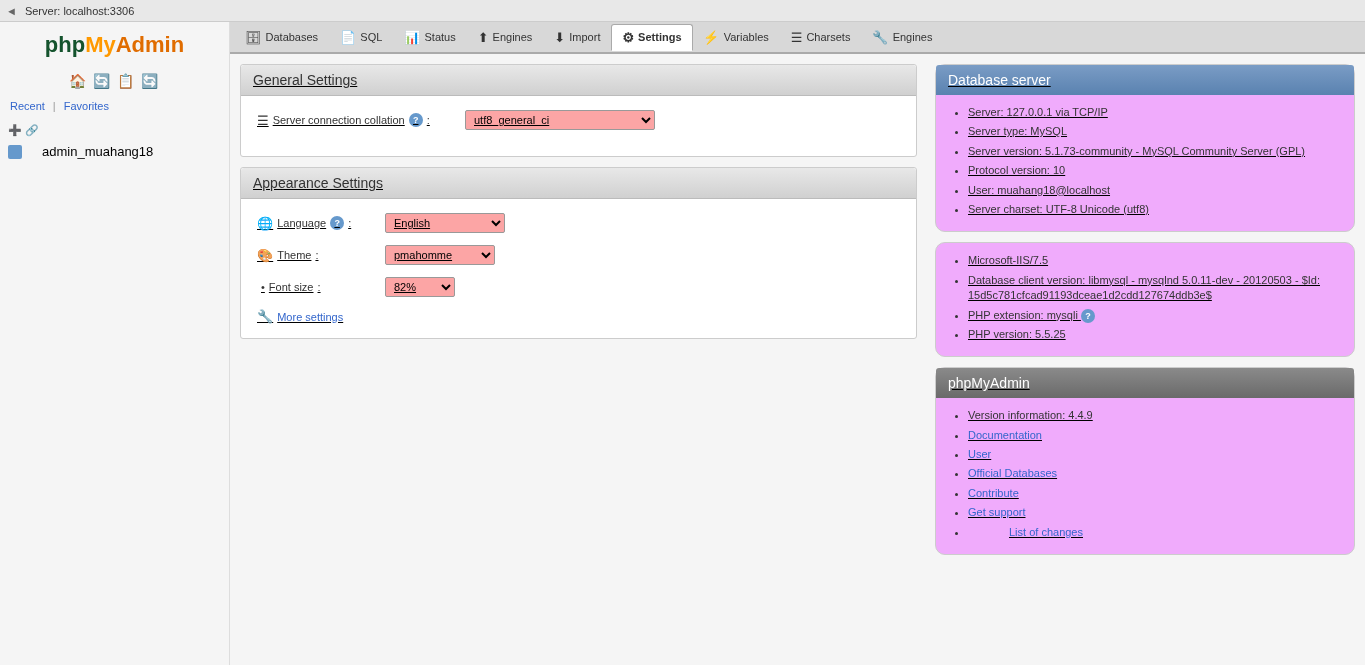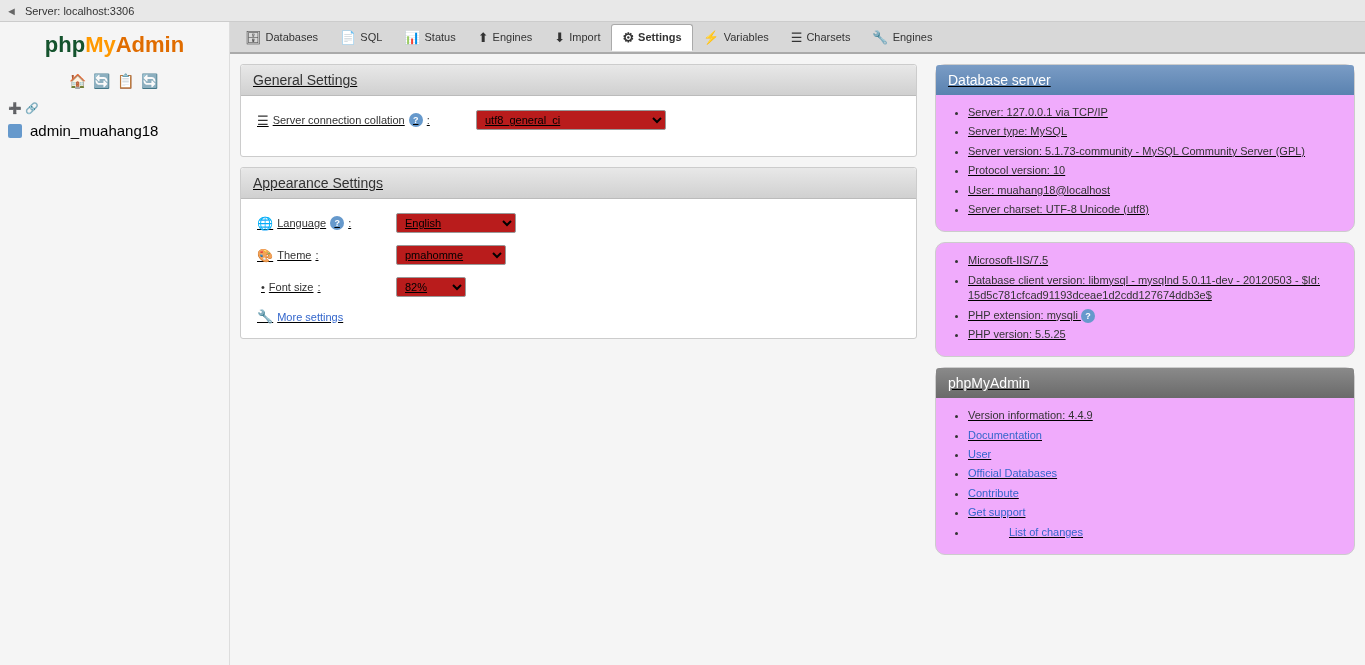--- a/index.html
+++ b/index.html
@@ -69,23 +69,23 @@
     .sidebar-links span { cursor: pointer; color: #3366cc; }
     .sidebar-db-tools {
       display: flex;
       align-items: center;
       gap: 4px;
       padding: 4px 8px;
     }
     .sidebar-db-entry {
       display: flex;
       align-items: center;
-      gap: 8px;
+      gap: 20px;
       padding: 3px 8px;
-      font-size: 15px;
+      font-size: 13px;
     }
     .db-icon {
       width: 14px;
       height: 14px;
       background: #6699cc;
       border-radius: 2px;
       display: inline-block;
     }
 
     
@@ -177,23 +177,22 @@
       font-size: 11px;
       color: #333;
       min-width: 200px;
     }
 
     select, .select-like {
       font-size: 11px;
       padding: 2px 4px;
       border: 1px solid #999;
       border-radius: 2px;
-      background: #b91c1c;
+      background: #fca5a5;
       cursor: pointer;
-      margin-left: 11px;
     }
     .collation-select { min-width: 190px; }
     .language-select { min-width: 120px; }
     .theme-select { min-width: 110px; }
     .fontsize-select { min-width: 70px; }
 
     .help-icon {
       display: inline-flex;
       align-items: center;
       justify-content: center;
@@ -314,20 +313,25 @@
     <div class="sidebar-logo">
       <span class="logo-text">
         <span class="logo-php">php</span><span class="logo-my">My</span><span class="logo-admin">Admin</span>
       </span>
     </div>
     <div class="sidebar-icons">
       <span class="sidebar-icon">🏠</span>
       <span class="sidebar-icon">🔄</span>
       <span class="sidebar-icon">📋</span>
       <span class="sidebar-icon">🔄</span>
+    </div>
+    <div class="sidebar-links">
+      <span>Recent</span>
+      <span style="color:#999">|</span>
+      <span>Favorites</span>
     </div>
     <div class="sidebar-db-tools">
       <span style="font-size:11px;color:#555;">➕</span>
       <span style="font-size:11px;color:#555;">🔗</span>
     </div>
     <div class="sidebar-db-entry">
       <span class="db-icon"></span>
       <span>admin_muahang18</span>
     </div>
   </div>

